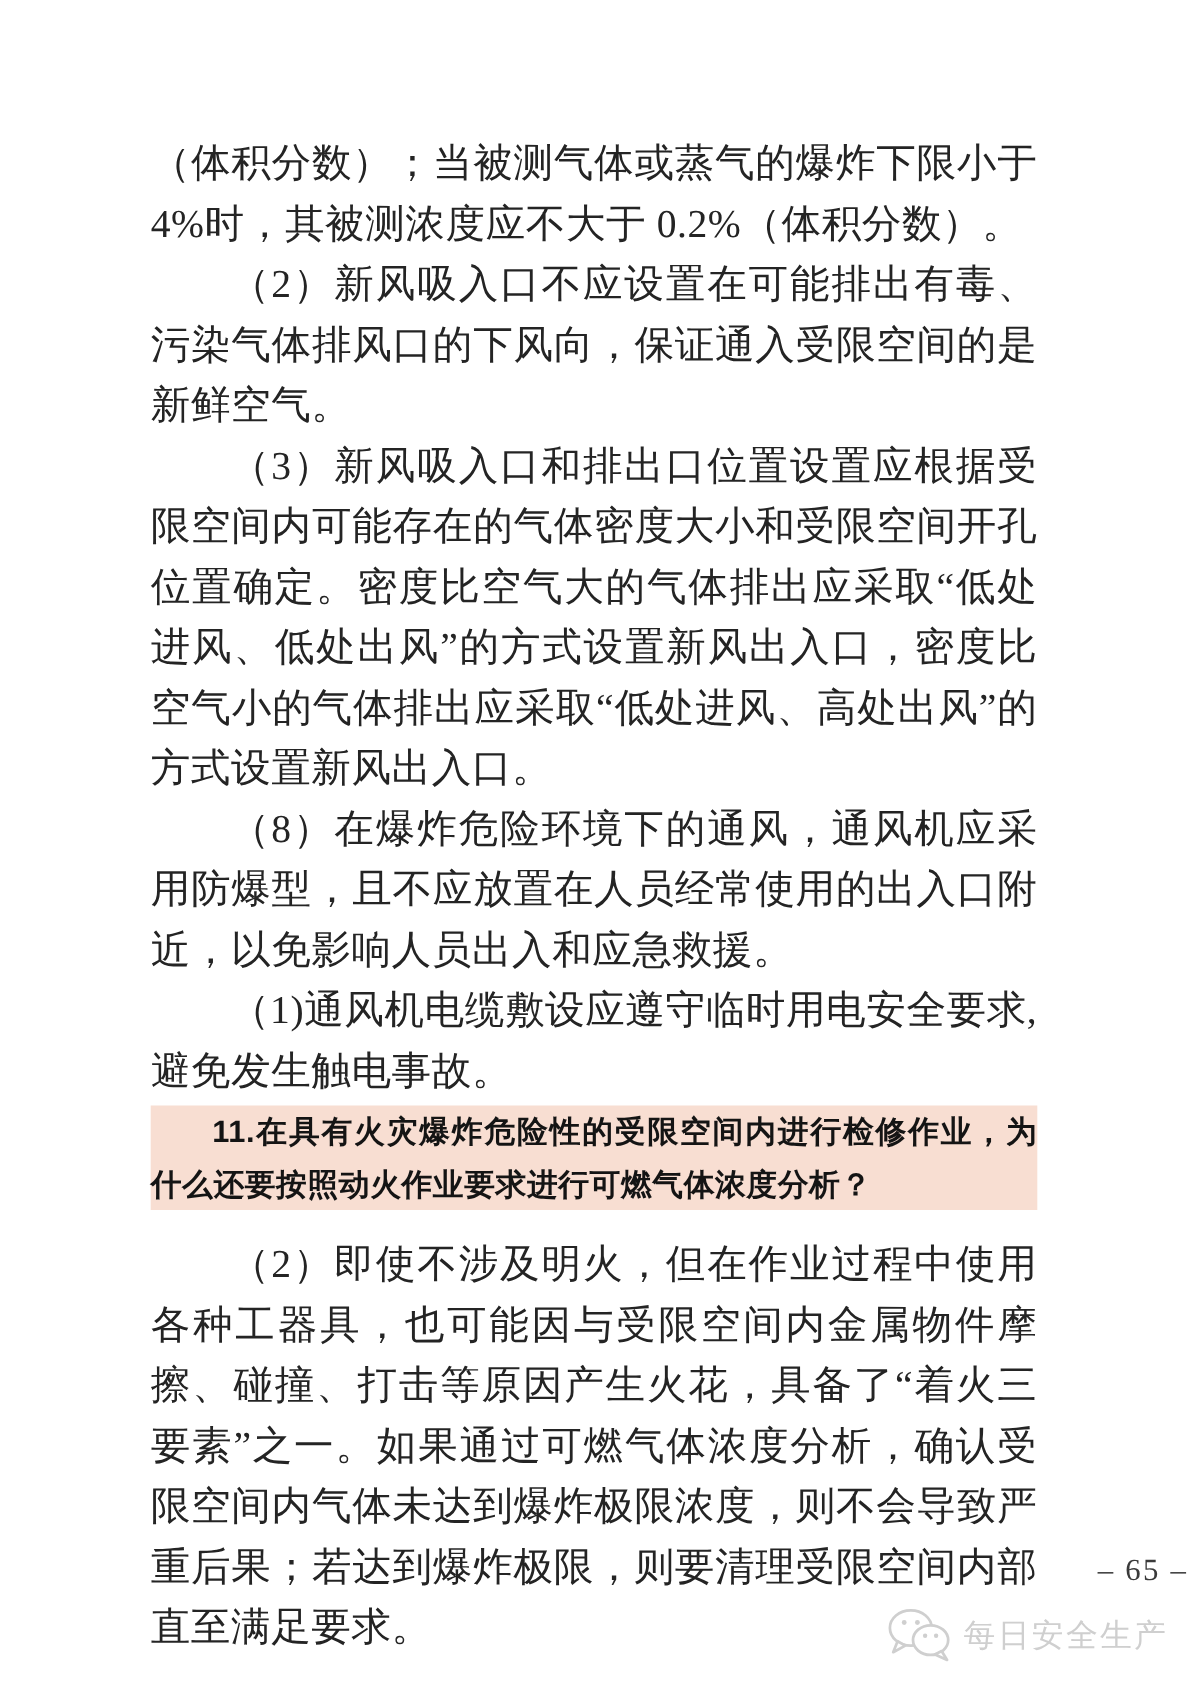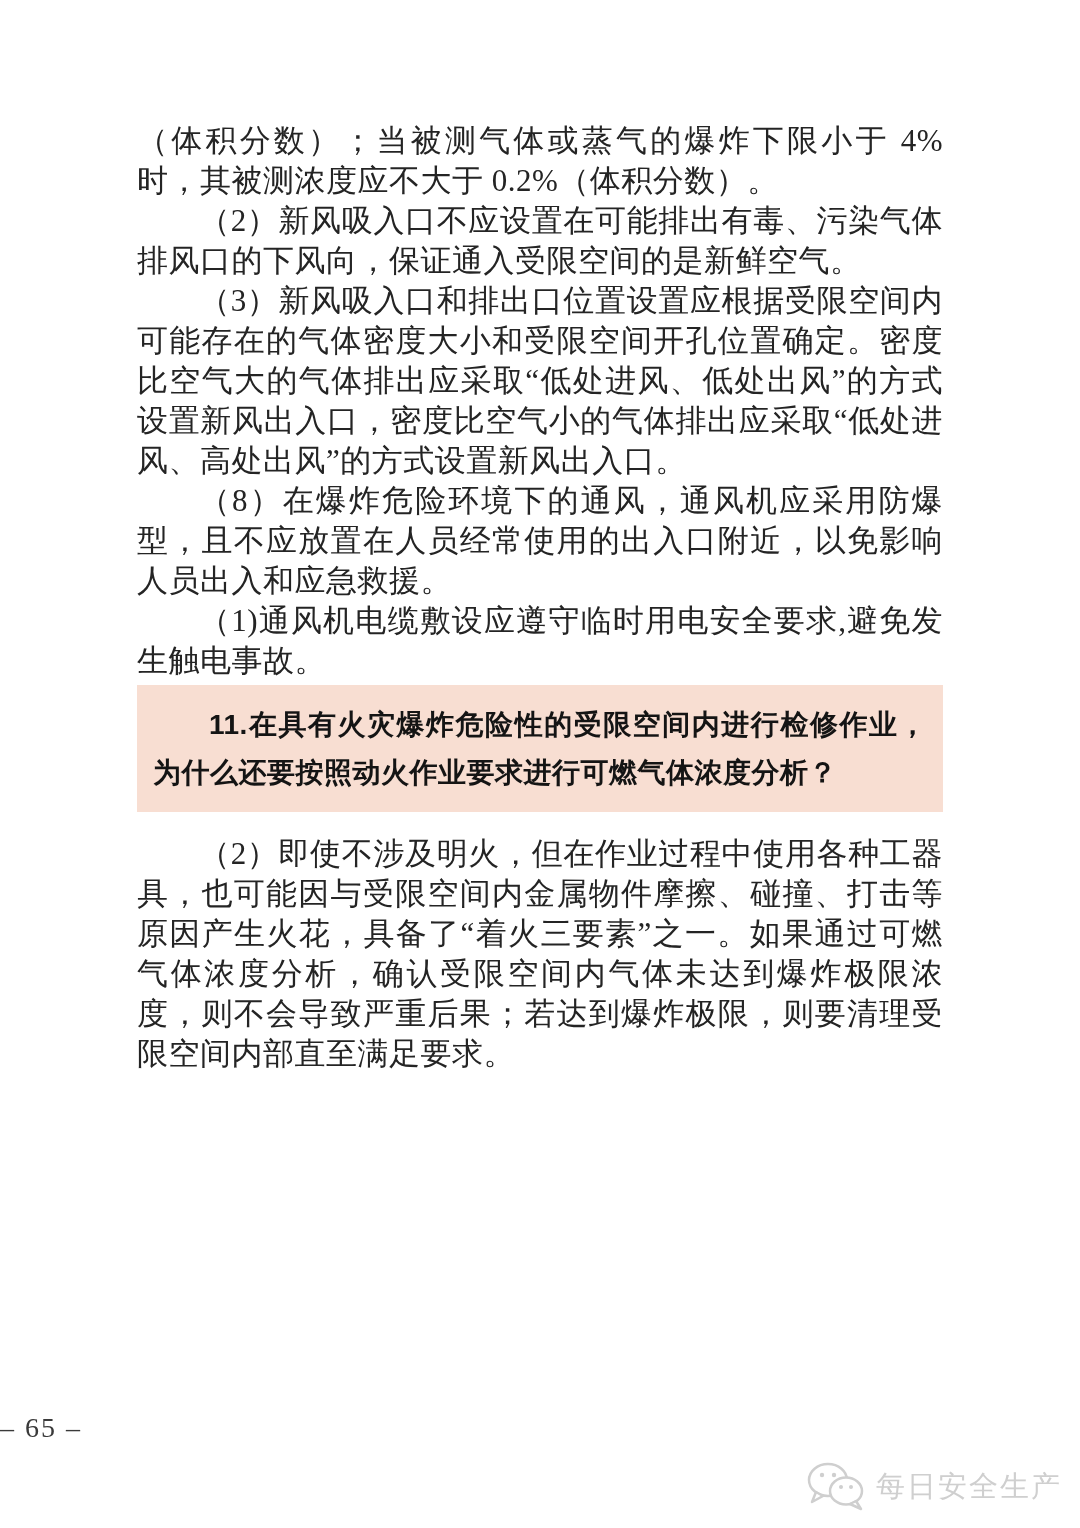--- a/index.html
+++ b/index.html
@@ -16,49 +16,49 @@
     font-family: "Liberation Serif", "DejaVu Serif", serif;
   }
   .content {
     position: absolute;
     left: 137px;
     top: 121px;
     width: 806px;
   }
   .para {
     margin: 0;
-    font-size: 31px;
-    line-height: 40px;
+    font-size: 36px;
+    line-height: 55px;
     letter-spacing: 0.5px;
     color: #242424;
     text-align: justify;
     text-justify: inter-ideograph;
   }
   .para.indent {
     text-indent: 2em;
   }
   .question-block {
     margin: 4px 0 22px 0;
-    padding: 16px;
+    padding: 0;
     background: #f8ded2;
     font-family: "Liberation Sans", "DejaVu Sans", sans-serif;
     font-weight: bold;
     font-size: 28px;
     line-height: 47.7px;
     letter-spacing: 0.5px;
     color: #141414;
     text-align: justify;
     text-indent: 2em;
   }
   .page-number {
     position: absolute;
     left: 0;
     right: 0;
     top: 1412px;
-    text-align: left;
+    text-align: right;
     font-size: 28px;
     letter-spacing: 2px;
     color: #3a3a3a;
   }
   .watermark {
     position: absolute;
     right: 18px;
     top: 1460px;
     display: flex;
     align-items: center;

